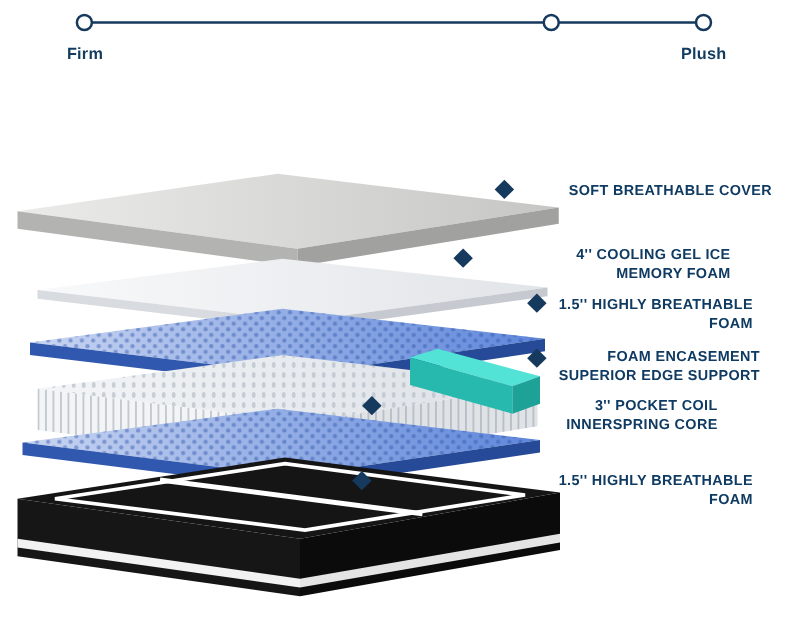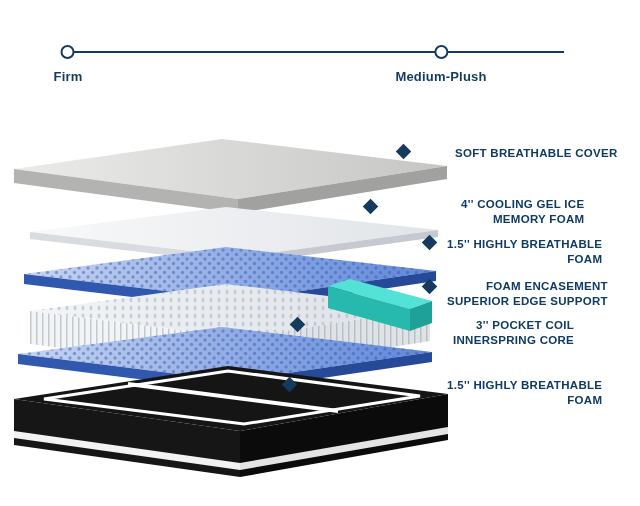--- a/index.html
+++ b/index.html
@@ -1,21 +1,21 @@
 <!DOCTYPE html>
 <html><head>
 <meta charset="utf-8">
 <style>
   html,body{margin:0;padding:0;background:#fff;}
   .page{
     position:relative;width:640px;height:506px;background:#fff;overflow:hidden;
     font-family:"Liberation Sans",sans-serif;
   }
   
-  .stepper{position:absolute;left:0;top:0;width:640px;height:60px;margin-top:34px;}
+  .stepper{position:absolute;left:0;top:0;width:640px;height:60px;}
   .stepper-line{position:absolute;left:67px;top:17px;width:497px;height:2px;background:#16395e;}
   .step{position:absolute;transform:translateX(-50%);text-align:center;top:7px;cursor:pointer;}
   .circle-box{height:22px;display:flex;align-items:center;justify-content:center;}
   .circle{width:10px;height:10px;border:2.5px solid #16395e;border-radius:50%;background:#fff;}
   .circle.active{width:18px;height:18px;border:0;background:#123c5f;}
   .step-label{margin-top:6px;font-size:13px;font-weight:700;color:#123c5f;letter-spacing:.2px;white-space:nowrap;}
   
   .diamond{position:absolute;width:11px;height:11px;background:#16395e;transform:rotate(45deg);}
   .ann-text{
     position:absolute;font-size:11.5px;font-weight:700;color:#0f3a62;
@@ -37,23 +37,28 @@
         </div>
       <div class="step-label">Firm</div>
     </div>
 
 
 
     <div class="step" style="left:441px">
       <div class="circle-box">
           <div class="circle"></div>
         </div>
-      <div class="step-label">Medium-Plush</div>
     </div>
 
+    <div class="step" style="left:563px">
+      <div class="circle-box">
+          <div class="circle"></div>
+        </div>
+      <div class="step-label">Plush</div>
+    </div>
   </div>
 
   <svg class="mattress" width="640" height="506" viewBox="0 0 640 506">
     <defs>
       <linearGradient id="gradCover" x1="0" y1="0" x2="1" y2="0">
         <stop offset="0" stop-color="#ebebe9"></stop>
           <stop offset="1" stop-color="#c6c6c4"></stop>
       </linearGradient>
       <linearGradient id="gradWhite" x1="0" y1="0" x2="1" y2="0">
         <stop offset="0" stop-color="#f8f9fa"></stop>

